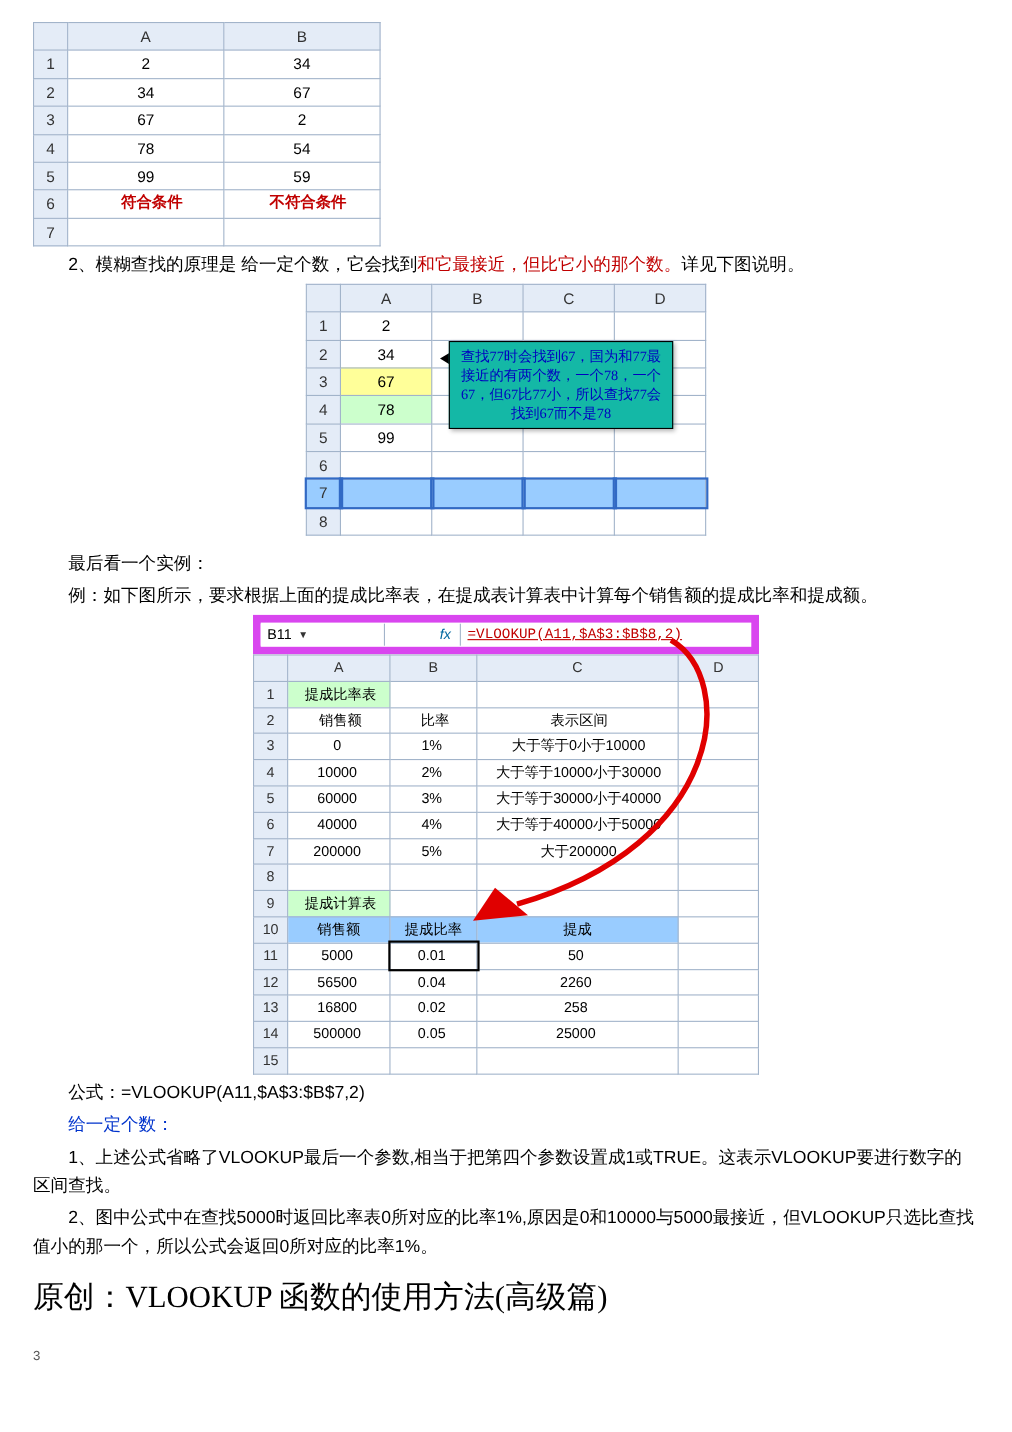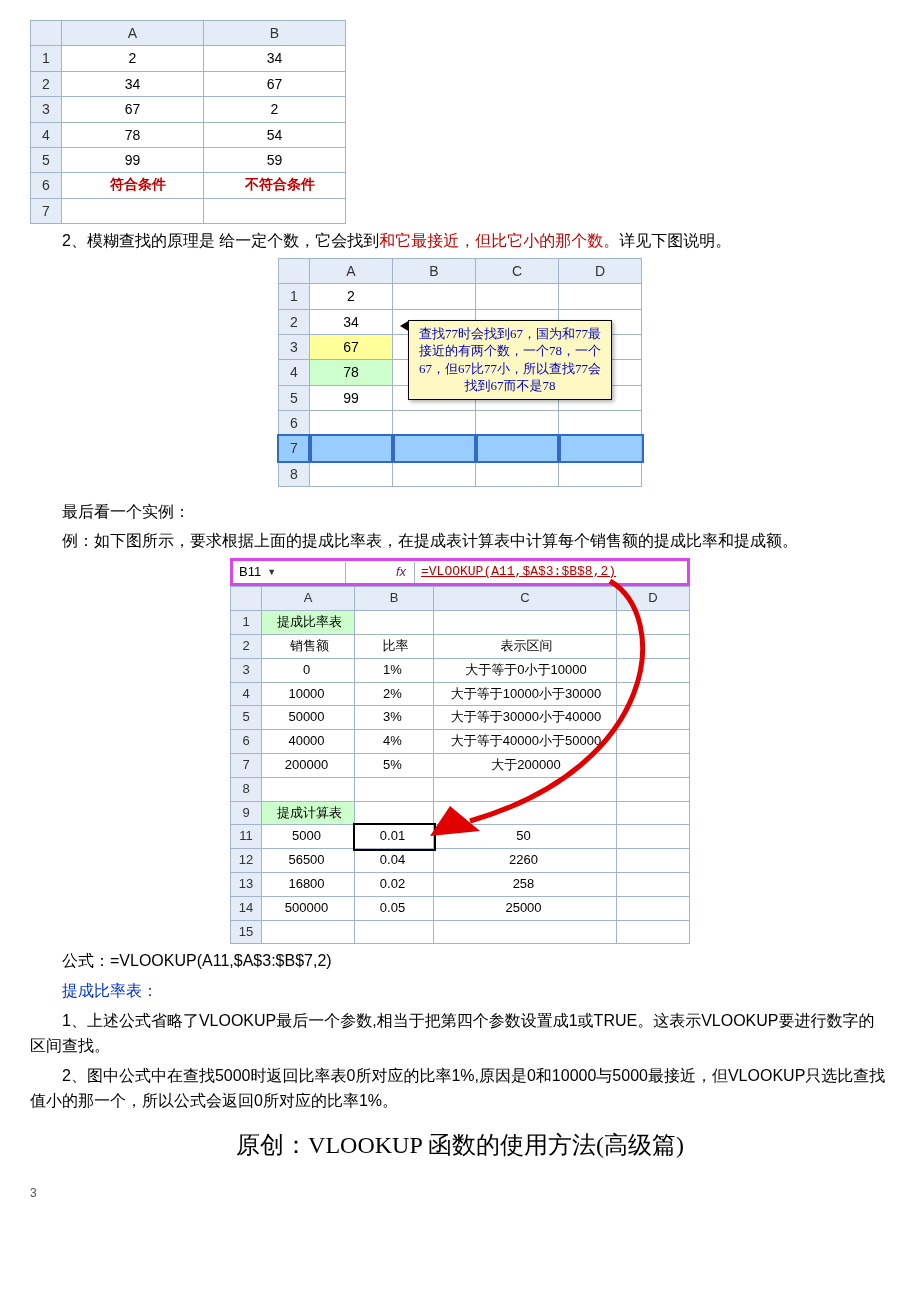--- a/index.html
+++ b/index.html
@@ -15,52 +15,52 @@
   .excel-table { border-collapse: collapse; font-family: Arial, sans-serif; background: white; }
   .excel-table td, .excel-table th { border: 1px solid #a2b4ca; text-align: center; height: 20px; background: white; }
   .excel-header { background: #e4ecf7 !important; color: #333; font-weight: normal; }
   .row-header { background: #e4ecf7 !important; color: #333; width: 28px; font-size: 13px; }
   .corner { background: #e4ecf7 !important; width: 28px; }
   .red-bold { color: #c00000; font-weight: bold; font-family: "SimSun", "宋体"; padding-left: 12px; }
   .paragraph { text-indent: 2em; margin: 4px 0; }
   .centered { text-align: center; }
   .red-text { color: #c00000; }
   .blue-text { color: #0033cc; }
-  .heading-big { font-size: 24px; text-align: center; margin: 12px 0; font-family: "SimSun"; }
+  .heading-big { font-size: 28px; text-align: left; margin: 12px 0; font-family: "SimSun"; }
   .page-num { font-size: 12px; color: #555; margin-top: 20px; }
 
   
   .t1 td { width: 128px; font-size: 14px;}
   .t1 .corner, .t1 .row-header { width: 28px; }
 
   
   .t2 td { width: 80px; font-size: 14px;}
   .t2 .corner, .t2 .row-header { width: 28px; }
   .t2-wrap { position: relative; display: inline-block; }
   .callout {
-    position: absolute; left: 130px; top: 62px; width: 190px;
-    background: #fef9c3; border: 1px solid #000;
+    position: absolute; left: 130px; top: 52px; width: 190px;
+    background: #14b8a6; border: 1px solid #000;
     font-size: 13px; color: #0000c0; font-family: "SimSun"; padding: 4px 6px;
     line-height: 1.35; box-shadow: 2px 2px 4px rgba(0,0,0,0.3); z-index:5;
   }
   .callout-arrow {
     position: absolute; left: 122px; top: 62px; width: 0; height: 0;
     border-top: 6px solid transparent; border-bottom: 6px solid transparent;
     border-right: 10px solid #000; z-index:4;
   }
   .hl-yellow { background: #ffff99 !important; }
   .hl-green { background: #ccffcc !important; }
   .sel { background: #99ccff !important; outline: 2px solid #316ac5; }
 
   
   .t3-wrap { position: relative; display: inline-block; }
-  .formula-bar { display: flex; border: 3px solid #d946ef; font-size: 13px; background: white; height: 22px; align-items: center; }
+  .formula-bar { display: flex; border: 7px solid #d946ef; font-size: 13px; background: white; height: 22px; align-items: center; }
   .fb-name { width: 100px; background: white; border-right: 1px solid #a2b4ca; padding: 0 6px; display:flex; align-items:center; gap:6px;}
   .fb-drop { color: #333; font-size: 9px;}
-  .fb-fx { width: 60px; text-align: right; padding-right: 8px; font-style: italic; color: #701a75; border-right: 1px solid #a2b4ca;}
+  .fb-fx { width: 60px; text-align: right; padding-right: 8px; font-style: italic; color: #0369a1; border-right: 1px solid #a2b4ca;}
   .fb-formula { padding: 0 6px; color: #c00000; text-decoration: underline; text-decoration-color: #c00000; font-family: "Courier New", monospace;}
   .t3 td { font-size: 13px; font-family: Arial; }
   .t3 .colA { width: 90px; }
   .t3 .colB { width: 76px; }
   .t3 .colC { width: 180px; }
   .t3 .colD { width: 70px; }
   .green-hdr { background: #ccffcc !important; text-align: left; padding-left: 4px; font-family: "SimSun"; }
   .hdr-label { text-align: left; padding-left: 4px; font-family: "SimSun"; }
   .cn-left { text-align: left; padding-left: 3px; font-family: "SimSun"; }
   .num-right { text-align: right; padding-right: 4px; }
@@ -241,21 +241,21 @@
           </tr>
       <tr>
             <td class="row-header">4</td>
             <td class="num-right">10000</td>
             <td class="num-right">2%</td>
             <td class="cn-left">大于等于10000小于30000</td>
             <td></td>
           </tr>
       <tr>
             <td class="row-header">5</td>
-            <td class="num-right">50000</td>
+            <td class="num-right">60000</td>
             <td class="num-right">3%</td>
             <td class="cn-left">大于等于30000小于40000</td>
             <td></td>
           </tr>
       <tr>
             <td class="row-header">6</td>
             <td class="num-right">40000</td>
             <td class="num-right">4%</td>
             <td class="cn-left">大于等于40000小于50000</td>
             <td></td>
@@ -272,20 +272,27 @@
             <td></td>
             <td></td>
             <td></td>
             <td></td>
           </tr>
       <tr>
             <td class="row-header">9</td>
             <td class="green-hdr">提成计算表</td>
             <td></td>
             <td></td>
+            <td></td>
+          </tr>
+      <tr>
+            <td class="row-header">10</td>
+            <td class="blue-row">销售额</td>
+            <td class="blue-row">提成比率</td>
+            <td class="blue-row">提成</td>
             <td></td>
           </tr>
       <tr>
             <td class="row-header">11</td>
             <td class="num-right">5000</td>
             <td class="num-right selected-cell">0.01</td>
             <td class="num-right">50</td>
             <td></td>
           </tr>
       <tr>
@@ -319,19 +326,19 @@
     </tbody>
       </table>
     <svg class="red-arrow-svg" width="250" height="280">
       <path d="M 180 5 C 240 40, 230 190, 40 245" stroke="#e00000" stroke-width="5" fill="none"></path>
       <polygon points="0,260 20,230 50,255" fill="#e00000"></polygon>
     </svg>
   </div>
 </div>
 
 <p class="paragraph">公式：=VLOOKUP(A11,$A$3:$B$7,2)</p>
-<p class="paragraph blue-text">提成比率表：</p>
+<p class="paragraph blue-text">给一定个数：</p>
 <p class="paragraph">1、上述公式省略了VLOOKUP最后一个参数,相当于把第四个参数设置成1或TRUE。这表示VLOOKUP要进行数字的区间查找。</p>
 <p class="paragraph">2、图中公式中在查找5000时返回比率表0所对应的比率1%,原因是0和10000与5000最接近，但VLOOKUP只选比查找值小的那一个，所以公式会返回0所对应的比率1%。</p>
 
 <div class="heading-big">原创：VLOOKUP 函数的使用方法(高级篇)</div>
 
 <div class="page-num">3</div>
 
 </body></html>

